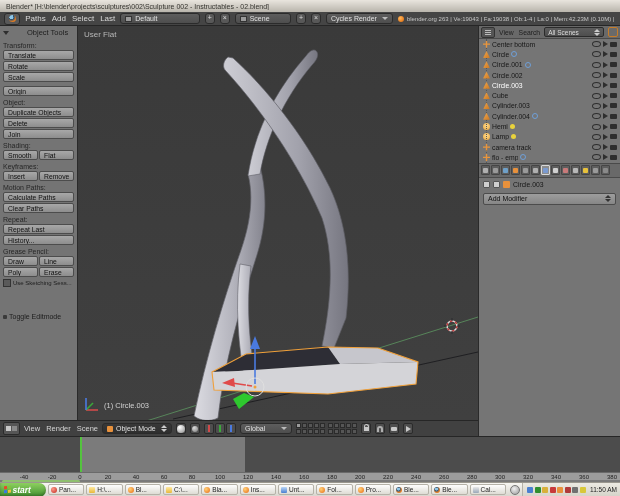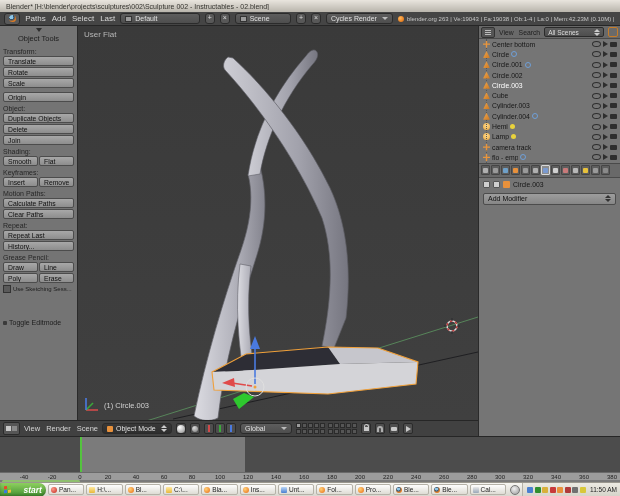--- a/index.html
+++ b/index.html
@@ -19,21 +19,21 @@
      color:#e2e2e2;font-size:7px;display:flex;align-items:center;gap:3px;padding:0 4px;box-sizing:border-box;white-space:nowrap;}
   .dd .ico{width:7px;height:6px;background:#9a9a9a;border:1px solid #333;box-sizing:border-box;}
   .dd .arr{width:0;height:0;border-left:3px solid transparent;border-right:3px solid transparent;border-top:3px solid #bbb;margin-left:2px;}
   .mini{width:9px;height:9px;border-radius:3px;background:#585858;border:1px solid #2b2b2b;color:#ddd;
      font-size:7px;line-height:8px;text-align:center;}
   .stats{font-size:6px;color:#c6c6c6;white-space:nowrap;overflow:hidden;display:flex;align-items:center;gap:3px;min-width:0;}
   .stats i{width:6px;height:6px;border-radius:50%;background:radial-gradient(circle at 35% 35%,#ffb95e,#e87d1e 70%);flex:0 0 auto;}
   
   .toolshelf{position:absolute;left:0;top:26px;width:78px;height:394px;background:#747474;border-right:1px solid #2a2a2a;
      box-sizing:border-box;padding:2px 3px;overflow:hidden;display:flex;flex-direction:column;}
-  .ts-title{font-size:7.5px;color:#1d1d1d;display:flex;align-items:center;gap:2px;margin-bottom:2px;flex-direction:column;}
+  .ts-title{font-size:7.5px;color:#1d1d1d;display:flex;align-items:center;gap:18px;margin-bottom:2px;}
   .ts-title b{font-weight:normal;}
   .tri{width:0;height:0;border-left:3px solid transparent;border-right:3px solid transparent;border-top:4px solid #2e2e2e;}
   .ts-label{font-size:7px;color:#262626;margin:3px 0 1px 0;}
   .ts-btn{height:10px;border-radius:2px;background:linear-gradient(#a8a8a8,#8d8d8d);border:1px solid #4c4c4c;
      font-size:6.8px;color:#101010;display:flex;align-items:center;padding:0 0 0 4px;margin-bottom:1px;box-sizing:border-box;white-space:nowrap;overflow:hidden;}
   .ts-pair{display:flex;gap:1px;margin-bottom:1px;}
   .ts-pair .ts-btn{flex:1;margin:0;}
   .ts-gap{height:3px;}
   .ts-check{display:flex;align-items:center;gap:2px;font-size:6px;color:#1e1e1e;margin-top:2px;white-space:nowrap;overflow:hidden;}
   .cb{width:6px;height:6px;background:#5a5a5a;border:1px solid #333;flex:0 0 auto;}
@@ -108,21 +108,21 @@
   .tl-range{position:absolute;left:82px;top:0;width:163px;height:35px;background:#7b7b7b;}
   .tl-playhead{position:absolute;left:80px;top:0;width:2px;height:35px;background:#54c43e;}
   .tl-ruler{position:absolute;left:0;top:35px;width:620px;height:8px;background:#9c9c9c;border-top:1px solid #6a6a6a;}
   .tick{position:absolute;top:0;transform:translateX(-50%);font-size:6px;color:#222;line-height:8px;}
   .tl-scroll{position:absolute;left:0;top:43px;width:620px;height:3px;background:#7a7a7a;}
   .tl-handle{position:absolute;left:2px;top:0;width:78px;height:3px;background:#8fbf6f;border-radius:2px;}
   
   .taskbar{position:absolute;left:0;top:482px;width:620px;height:14px;background:linear-gradient(#f7f6f2,#d9d7cf);
      display:flex;align-items:center;border-top:1px solid #9a978e;box-sizing:border-box;}
   .startbtn{width:46px;height:14px;border-radius:0 7px 7px 0;background:linear-gradient(#8ed060,#3f8f2f);
-     display:flex;align-items:center;gap:13px;padding-left:4px;box-sizing:border-box;flex:0 0 auto;box-shadow:inset 0 -2px 3px rgba(0,0,0,.25);}
+     display:flex;align-items:center;gap:2px;padding-left:4px;box-sizing:border-box;flex:0 0 auto;box-shadow:inset 0 -2px 3px rgba(0,0,0,.25);}
   .flag{display:grid;grid-template-columns:3px 3px;grid-auto-rows:3px;gap:0.5px;transform:skewY(-6deg);}
   .flag i{display:block;}
   .startbtn b{font-size:8.5px;color:#fff;font-style:italic;}
   .tb-btns{flex:1;display:flex;gap:2px;padding:0 2px;min-width:0;}
   .tb-btn{flex:1;min-width:0;height:11px;border-radius:2px;background:linear-gradient(#fefefe,#dedcd4);border:1px solid #b5b2a8;
      display:flex;align-items:center;gap:2px;padding:0 2px;box-sizing:border-box;font-size:6.5px;color:#222;overflow:hidden;white-space:nowrap;}
   .tb-ico{width:6px;height:6px;border-radius:1px;flex:0 0 auto;}
   .ico-firefox{border-radius:50%;background:radial-gradient(circle at 35% 35%,#ffd27a,#e86a10);}
   .ico-folder{background:linear-gradient(#ffe9a0,#e8b93c);}
   .ico-paint{border-radius:50%;background:radial-gradient(circle at 35% 35%,#ff9a8a,#c0281e);}

